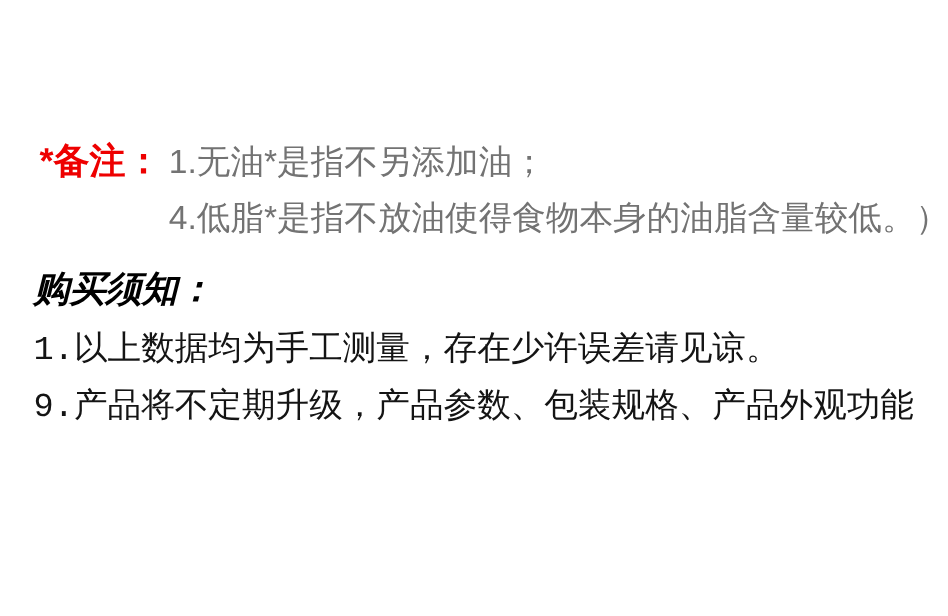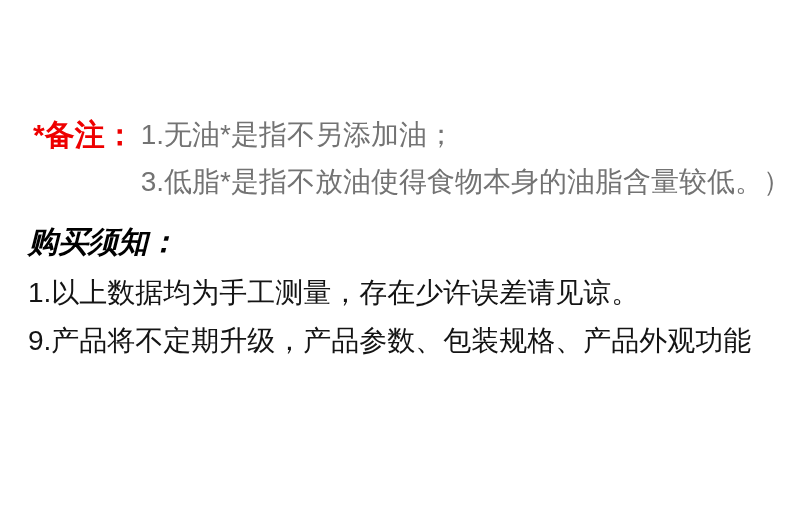--- a/index.html
+++ b/index.html
@@ -52,33 +52,34 @@
       left: 28px;
       top: 273px;
       width: 745px;
       font-size: 28px;
       color: #141414;
     }
     .notice-item { margin-bottom: 8px; }
     .notice-item .line {
       line-height: 40px;
       white-space: nowrap;
+      font-family: Liberation Mono, monospace;
     }
     .notice-item .line.wrapped { padding-left: 20px; }
   </style>
 </head>
 <body>
 
 <div class="page">
 
   <div class="remarks">
     <span class="remarks-label" style="color: rgb(238, 0, 0);">*备注：</span>
     <div class="remarks-lines">
       <div class="line">1.无油*是指不另添加油；</div>
-      <div class="line">3.低脂*是指不放油使得食物本身的油脂含量较低。）</div>
+      <div class="line">4.低脂*是指不放油使得食物本身的油脂含量较低。）</div>
     </div>
   </div>
 
   <h2 class="notice-heading">购买须知：</h2>
 
   <div class="notice-list">
 
     <div class="notice-item">
       <div class="line">1.以上数据均为手工测量，存在少许误差请见谅。</div>
     </div>

